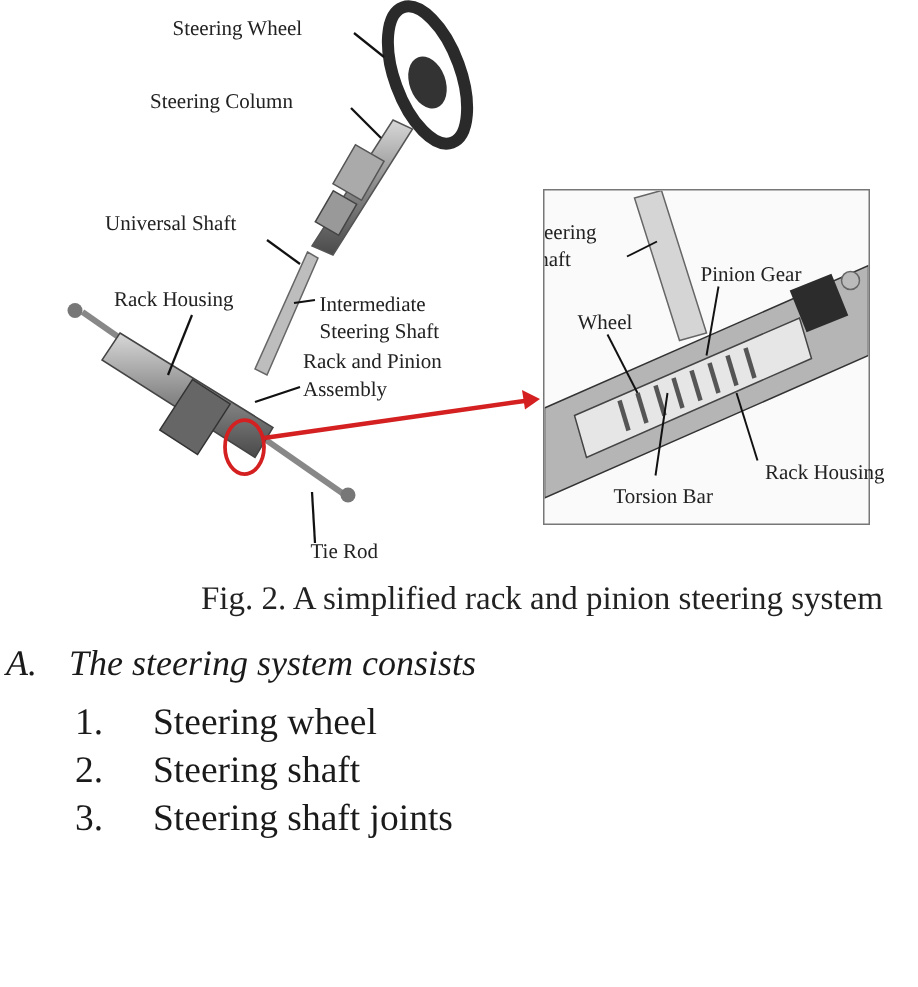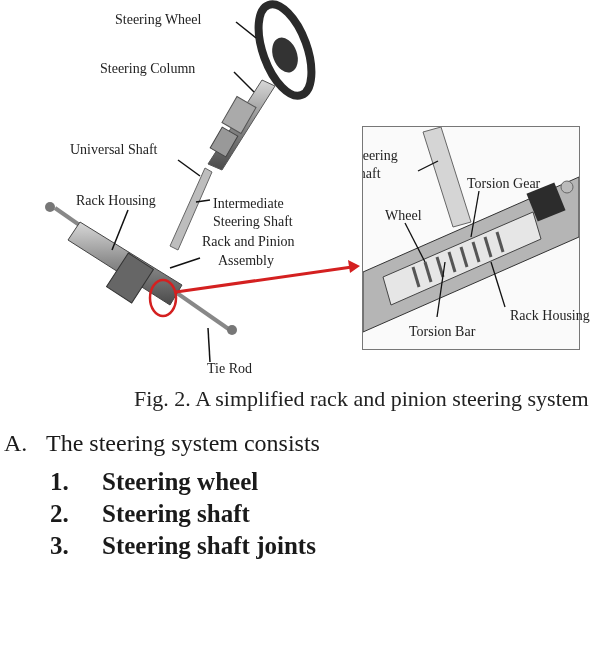--- a/index.html
+++ b/index.html
@@ -3,23 +3,23 @@
 <meta charset="utf-8">
 <style>
   html, body { margin: 0; padding: 0; background: #ffffff; }
   body { width: 612px; height: 658px; position: relative; overflow: hidden;
          font-family: "Liberation Serif", "DejaVu Serif", serif; color: #1a1a1a; }
   .lbl { position: absolute; font-size: 14px; line-height: 17px; color: #222; white-space: nowrap; }
   #figure { position: absolute; left: 0; top: 0; width: 612px; height: 380px; }
   #inset-box { position: absolute; left: 362px; top: 126px; width: 216px; height: 222px;
                border: 1.5px solid #777; background: #fafafa; overflow: hidden; }
   .caption { position: absolute; left: 134px; top: 386px; font-size: 22px; color: #222; white-space: nowrap; }
-  .section { position: absolute; left: 4px; top: 430px; font-size: 24px; white-space: nowrap; }
+  .section { position: absolute; left: 4px; top: 430px; font-size: 24px; font-style: italic; white-space: nowrap; }
   .section .num { display: inline-block; width: 42px; }
-  ol.items { position: absolute; left: 50px; top: 466px; margin: 0; padding: 0; list-style: none; font-weight: bold; }
+  ol.items { position: absolute; left: 50px; top: 466px; margin: 0; padding: 0; list-style: none; }
   ol.items li { font-size: 25px; line-height: 32px; white-space: nowrap; }
   ol.items li .n { display: inline-block; width: 52px; }
 </style>
 </head>
 <body>
 
 <div id="figure">
   <svg width="612" height="380" style="position:absolute;left:0;top:0">
     <defs>
       <linearGradient id="metal" x1="0" y1="0" x2="0" y2="1">
@@ -67,21 +67,21 @@
     </g>
   </svg>
 
   <span class="lbl" style="left:115px;top:11px">Steering Wheel</span>
   <span class="lbl" style="left:100px;top:60px">Steering Column</span>
   <span class="lbl" style="left:70px;top:141px">Universal Shaft</span>
   <span class="lbl" style="left:76px;top:192px">Rack Housing</span>
   <span class="lbl" style="left:213px;top:195px">Intermediate</span>
   <span class="lbl" style="left:213px;top:213px">Steering Shaft</span>
   <span class="lbl" style="left:202px;top:233px">Rack and Pinion</span>
-  <span class="lbl" style="left:218px;top:252px">Assembly</span>
+  <span class="lbl" style="left:202px;top:252px">Assembly</span>
   <span class="lbl" style="left:207px;top:360px">Tie Rod</span>
 
   <div id="inset-box">
     <svg width="216" height="222" style="position:absolute;left:0;top:0">
       <polygon points="0,145 216,50 216,110 0,205" fill="#b5b5b5" stroke="#333"></polygon>
       <polygon points="20,150 170,85 178,112 28,178" fill="#e6e6e6" stroke="#444"></polygon>
       <g stroke="#555" stroke-width="3">
         <line x1="50" y1="140" x2="56" y2="160"></line>
           <line x1="62" y1="135" x2="68" y2="155"></line>
         <line x1="74" y1="130" x2="80" y2="150"></line>
@@ -97,21 +97,21 @@
       <g stroke="#111" stroke-width="1.3" fill="none">
         <line x1="55" y1="44" x2="75" y2="34"></line>
         <line x1="116" y1="64" x2="108" y2="110"></line>
         <line x1="42" y1="96" x2="62" y2="135"></line>
         <line x1="128" y1="135" x2="142" y2="180"></line>
         <line x1="82" y1="135" x2="74" y2="190"></line>
       </g>
     </svg>
     <span class="lbl" style="left:-12px;top:20px">Steering</span>
     <span class="lbl" style="left:-12px;top:38px">Shaft</span>
-    <span class="lbl" style="left:104px;top:48px">Torsion Gear</span>
+    <span class="lbl" style="left:104px;top:48px">Pinion Gear</span>
     <span class="lbl" style="left:22px;top:80px">Wheel</span>
     <span class="lbl" style="left:46px;top:196px">Torsion Bar</span>
   </div>
   <span class="lbl" style="left:510px;top:307px">Rack Housing</span>
 </div>
 
 <div class="caption">Fig. 2.  A simplified rack and pinion steering system</div>
 
 <div class="section">
   <span class="num">A.</span><span>The steering system consists</span>

